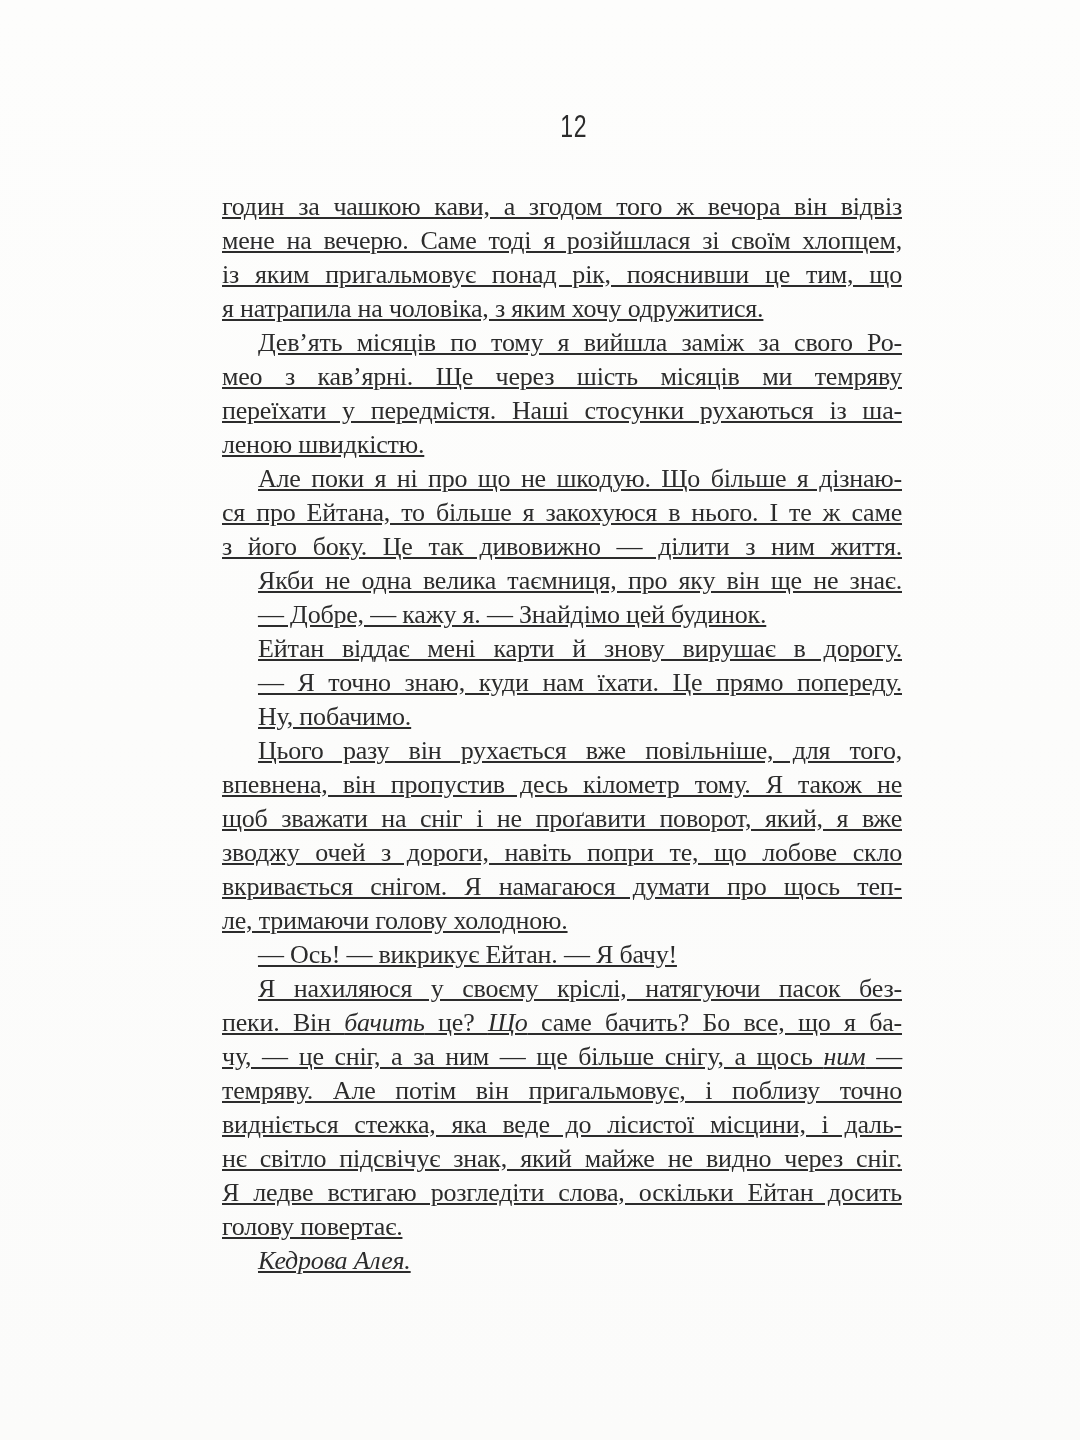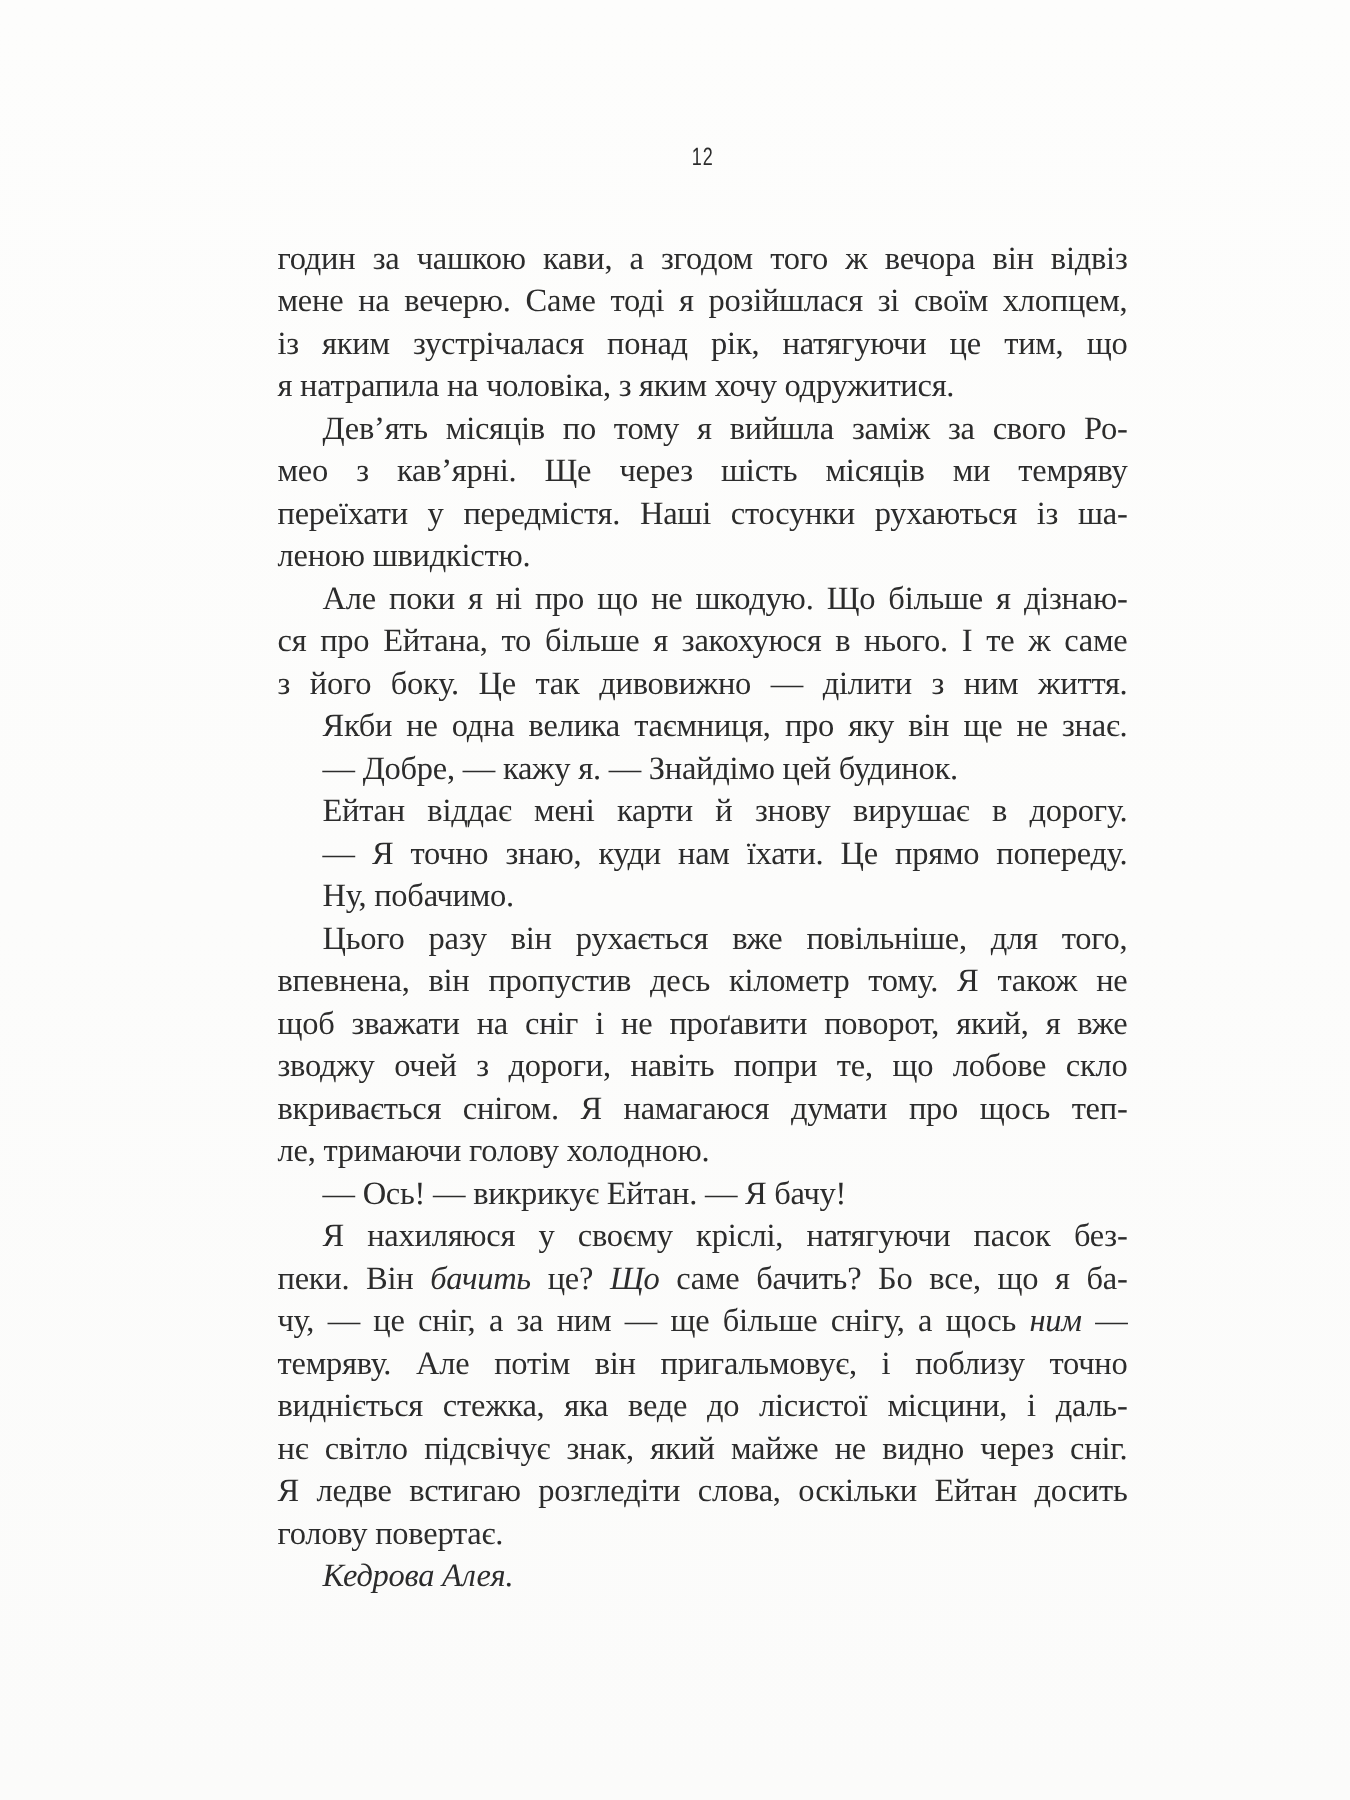--- a/index.html
+++ b/index.html
@@ -11,42 +11,43 @@
     height: 1440px;
     position: relative;
     overflow: hidden;
     background: linear-gradient(180deg, #fdfdfc 0%, #fbfbfa 100%);
     font-family: "Liberation Serif", serif;
     color: #2c2c2c;
   }
   .page-number {
     position: absolute;
     top: 108px;
-    left: 222px;
+    left: 234px;
     width: 680px;
     text-align: center;
     font-family: "Liberation Sans", sans-serif;
-    font-size: 20px;
+    font-size: 32px;
     line-height: 36px;
     color: #2c2c2c;
     letter-spacing: 1px;
   }
   .page-number span {
     display: inline-block;
     transform: scaleX(0.72);
     transform-origin: center;
   }
   .text-block {
     position: absolute;
     left: 222px;
     top: 190px;
     width: 680px;
     font-size: 26px;
     line-height: 34px;
     letter-spacing: -0.2px;
+    text-decoration: underline;
   }
   .line {
     height: 34px;
     text-align: justify;
     text-align-last: justify;
     white-space: normal;
   }
   .line.natural {
     text-align: left;
     text-align-last: left;
@@ -61,21 +62,21 @@
 </head>
 <body>
 
 <div class="page-number">
   <span>12</span>
 </div>
 
 <div class="text-block">
     <div class="line"><span>годин за чашкою кави, а згодом того ж вечора він відвіз</span></div>
     <div class="line"><span>мене на вечерю. Саме тоді я розійшлася зі своїм хлопцем,</span></div>
-    <div class="line"><span>із яким зустрічалася понад рік, натягуючи це тим, що</span></div>
+    <div class="line"><span>із яким пригальмовує понад рік, пояснивши це тим, що</span></div>
     <div class="line natural"><span>я натрапила на чоловіка, з яким хочу одружитися.</span></div>
     <div class="line indent"><span>Дев’ять місяців по тому я вийшла заміж за свого Ро-</span></div>
     <div class="line"><span>мео з кав’ярні. Ще через шість місяців ми темряву</span></div>
     <div class="line"><span>переїхати у передмістя. Наші стосунки рухаються із ша-</span></div>
     <div class="line natural"><span>леною швидкістю.</span></div>
     <div class="line indent"><span>Але поки я ні про що не шкодую. Що більше я дізнаю-</span></div>
     <div class="line"><span>ся про Ейтана, то більше я закохуюся в нього. І те ж саме</span></div>
     <div class="line"><span>з його боку. Це так дивовижно — ділити з ним життя.</span></div>
     <div class="line indent"><span>Якби не одна велика таємниця, про яку він ще не знає.</span></div>
     <div class="line natural indent"><span>— Добре, — кажу я. — Знайдімо цей будинок.</span></div>

